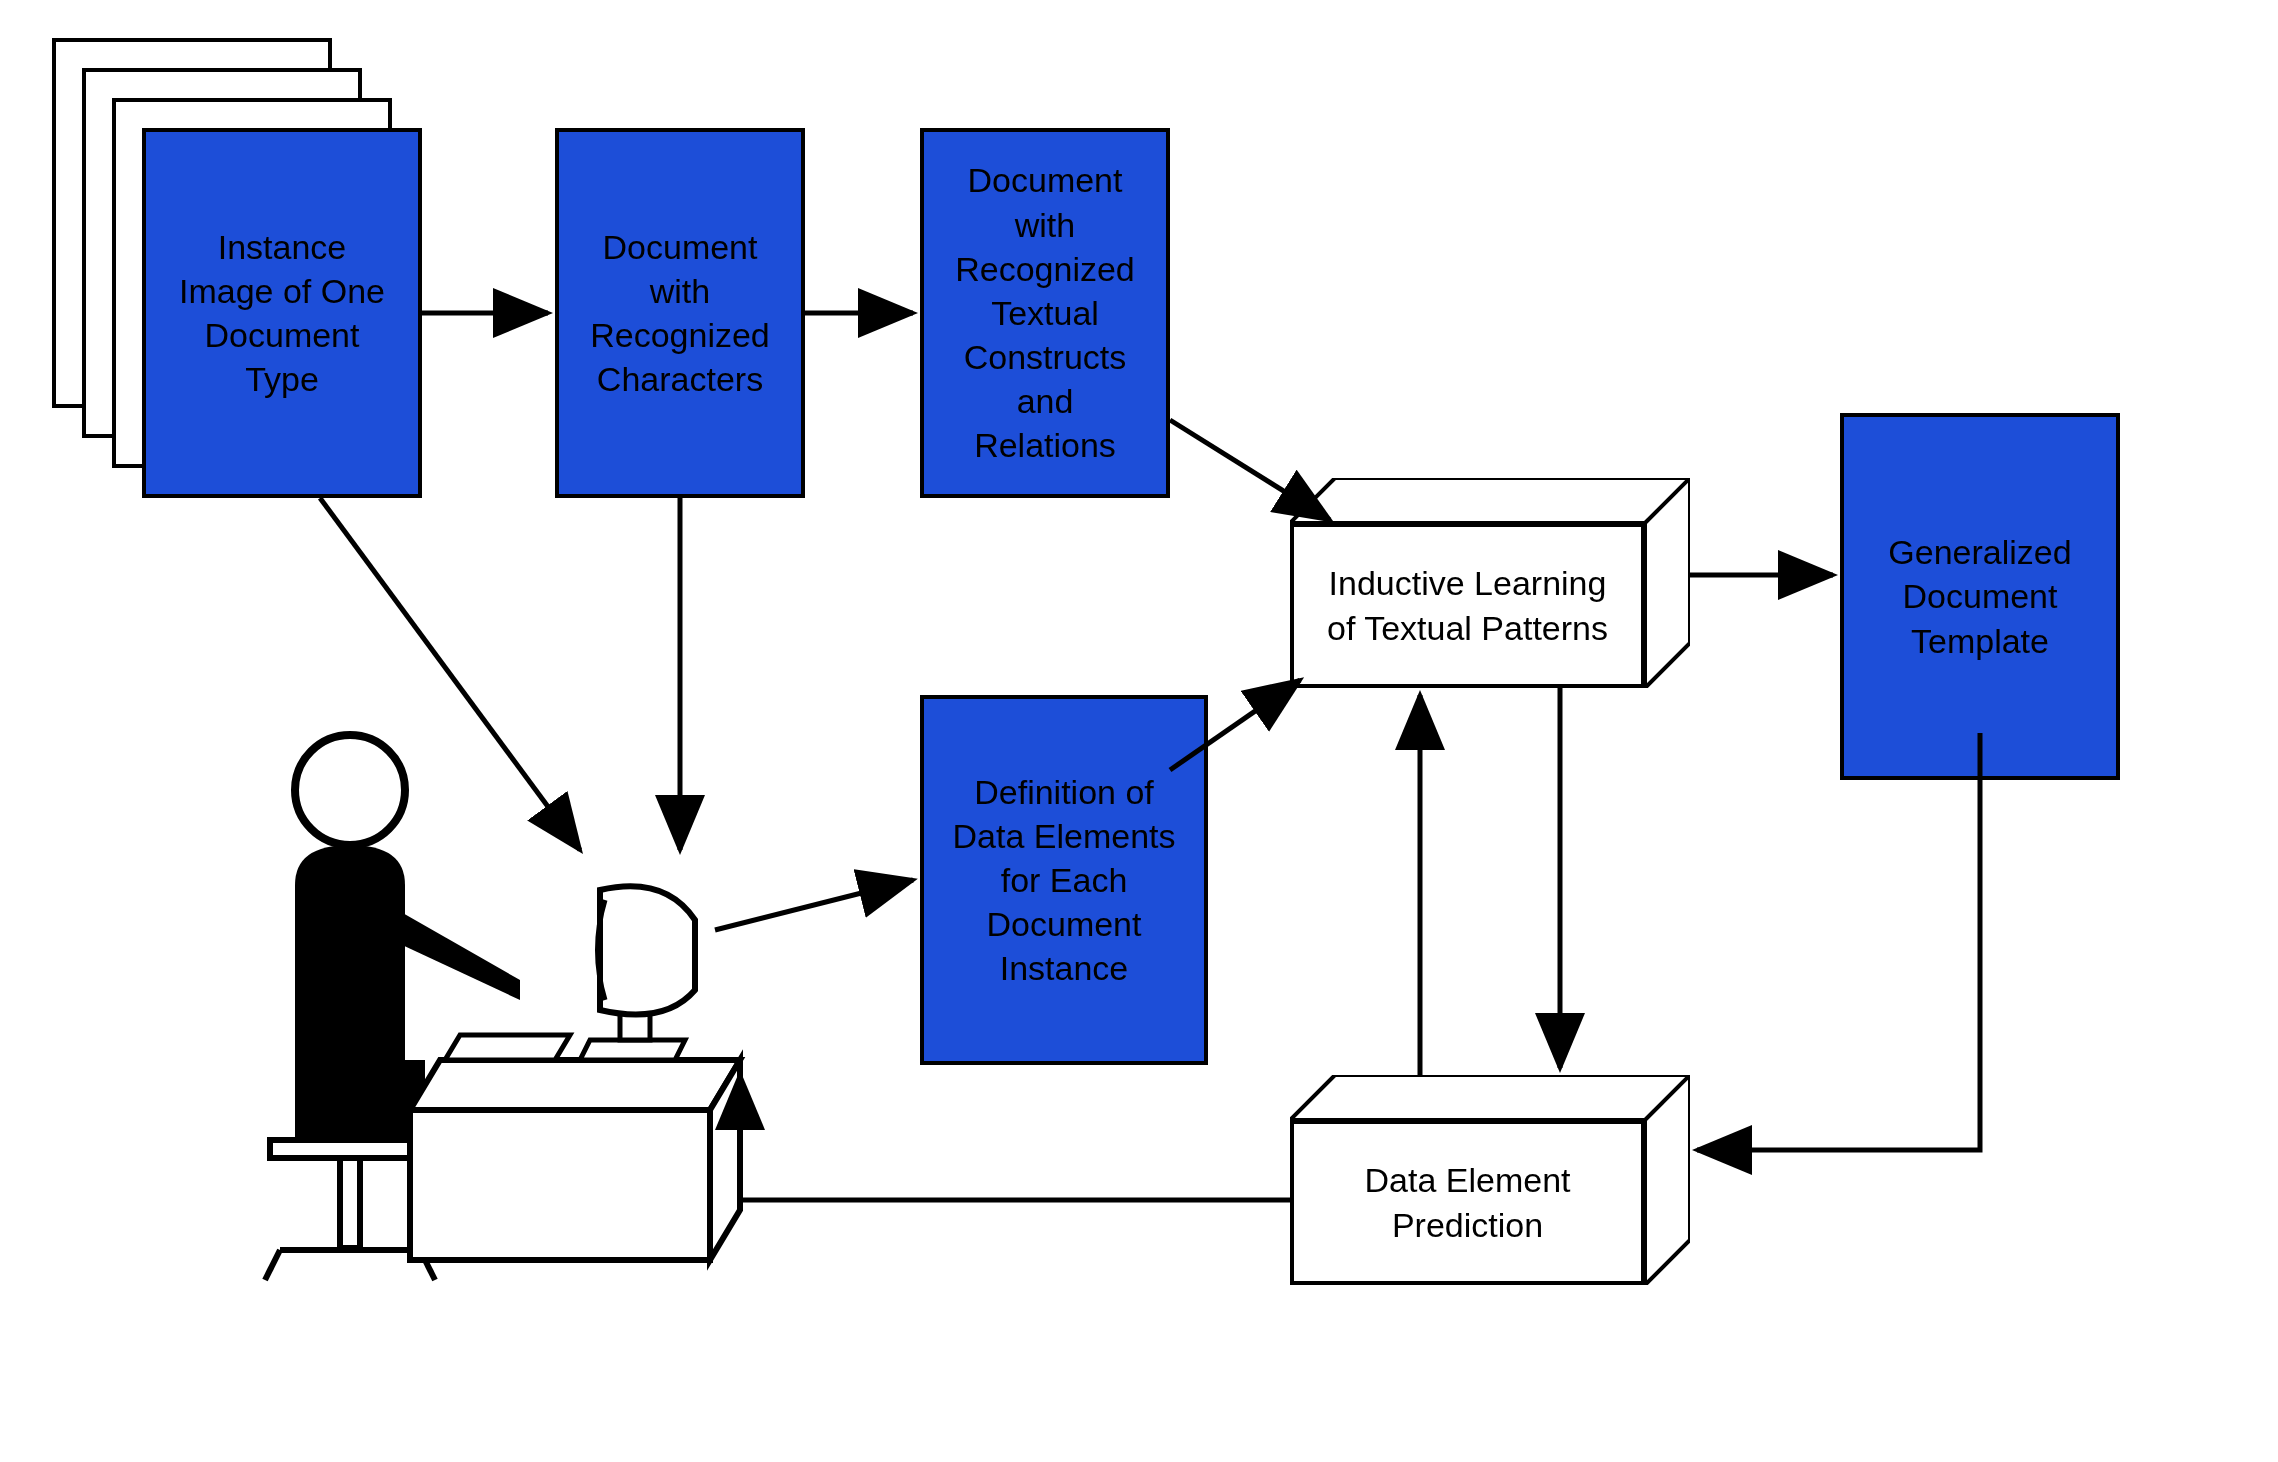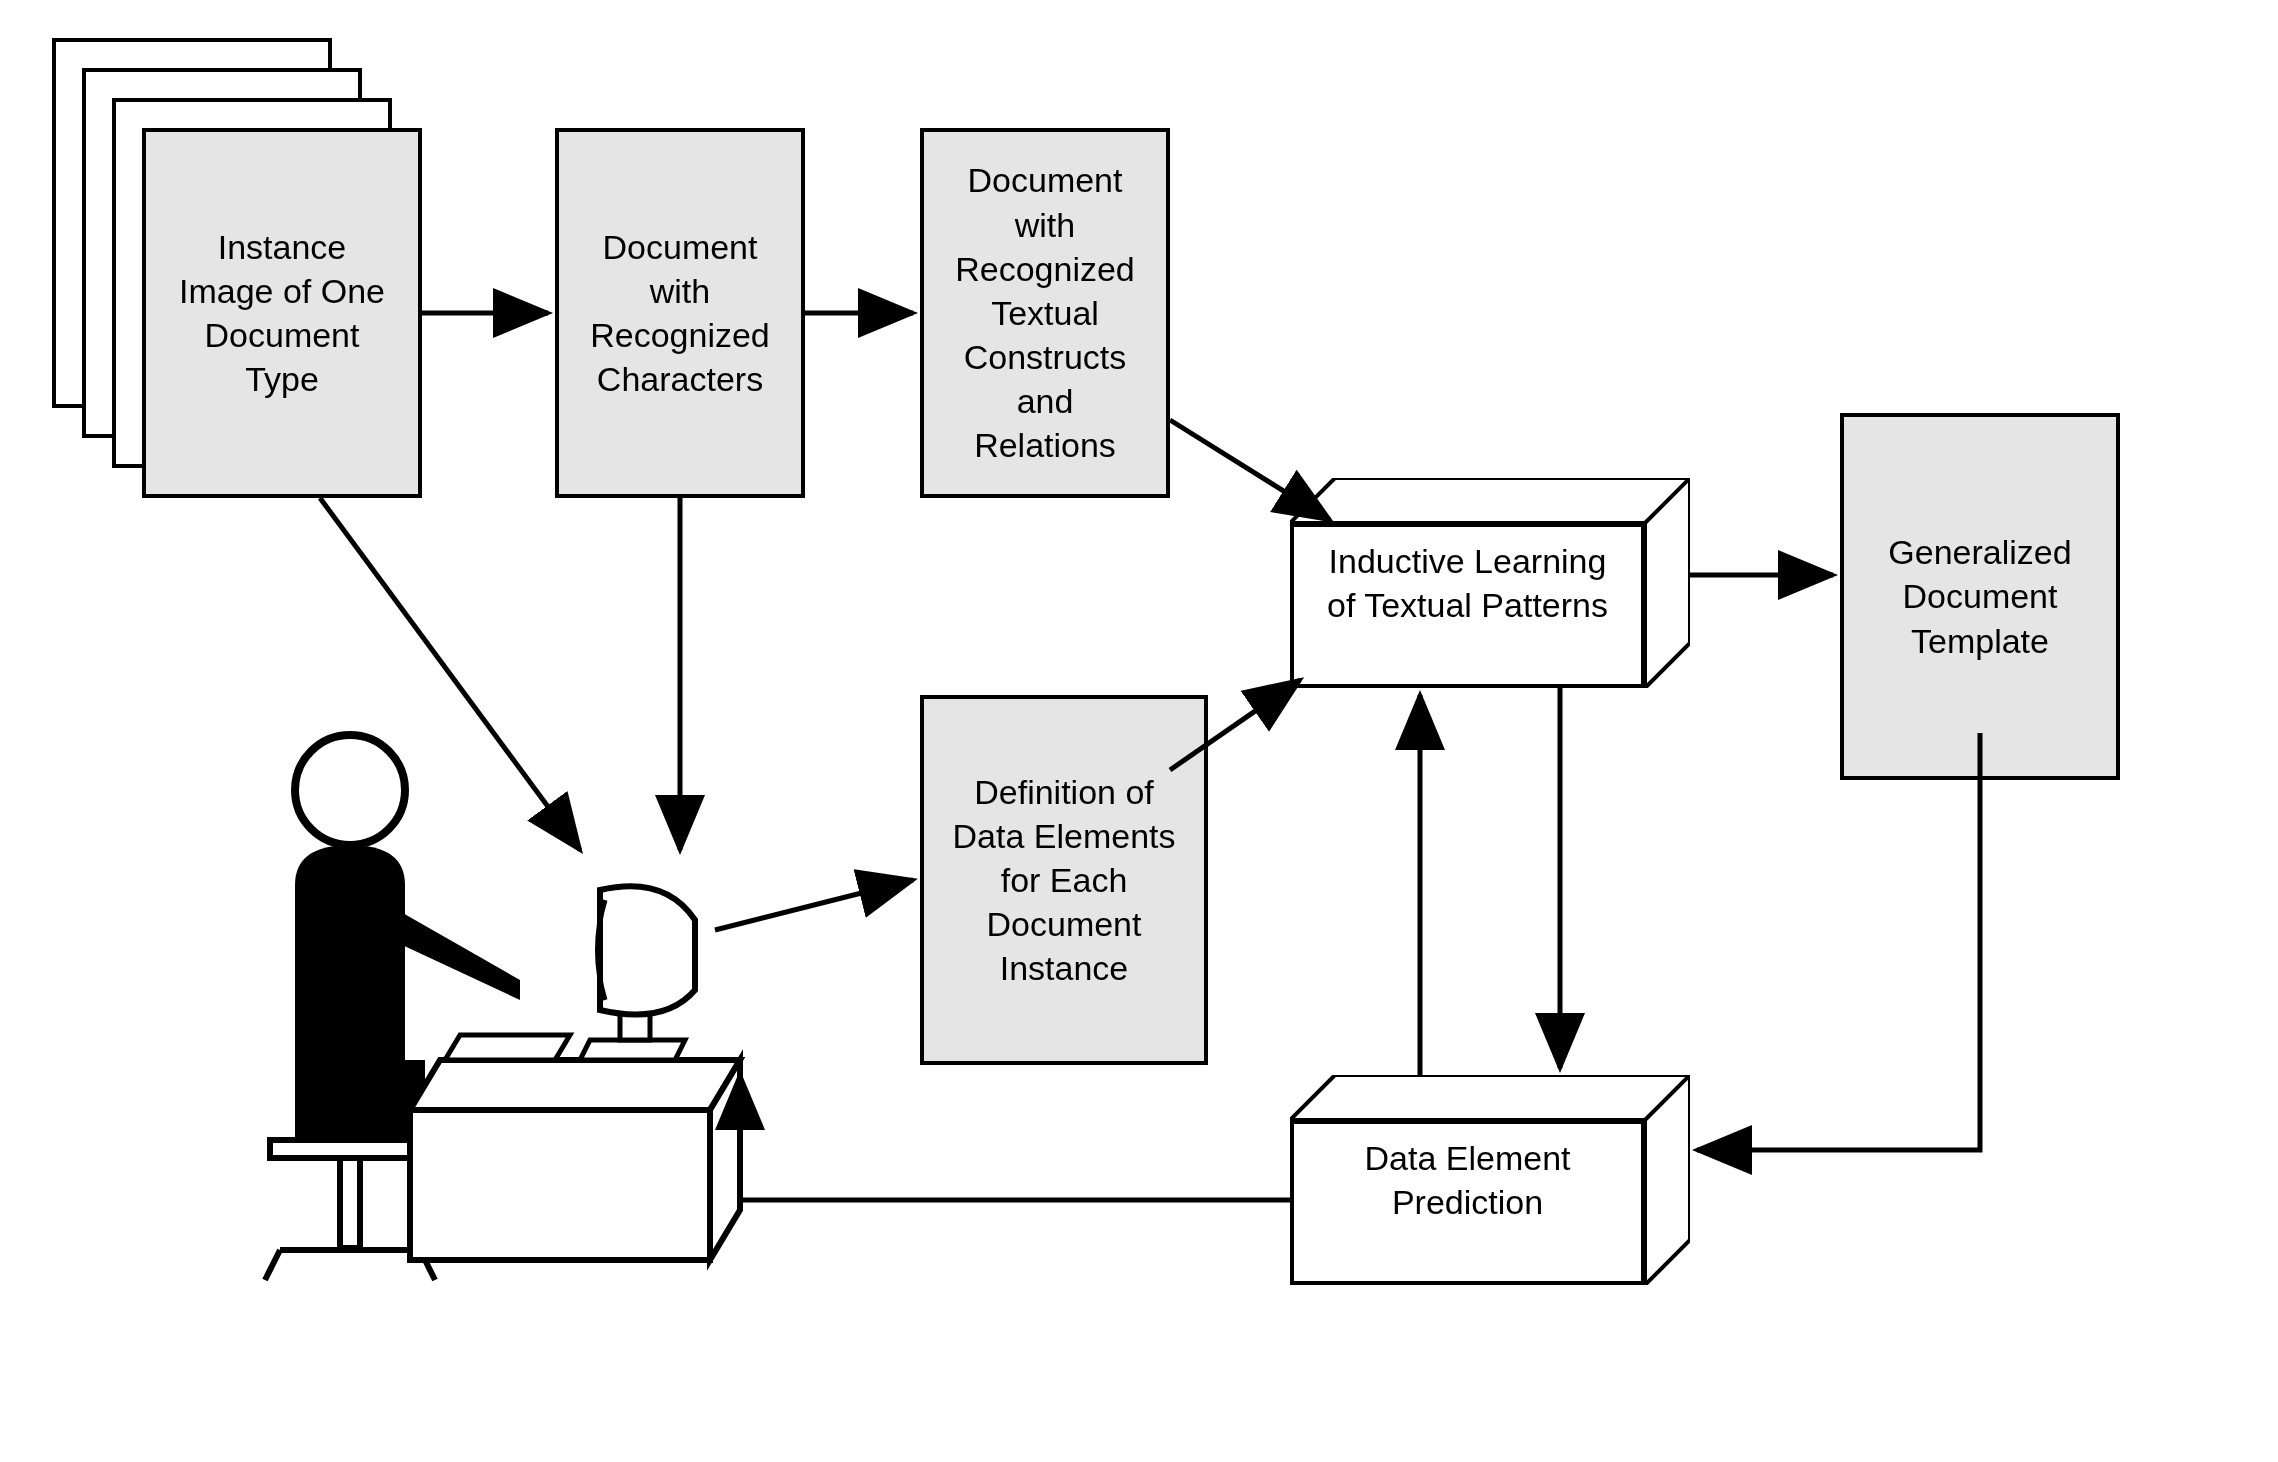--- a/index.html
+++ b/index.html
@@ -11,21 +11,21 @@
       position: relative;
     }
     .canvas {
       position: relative;
       width: 100%;
       height: 100%;
     }
     .box {
       position: absolute;
       border: 4px solid #000;
-      background: #e5e5e5;
+      background: #1d4ed8;
       display: flex;
       align-items: center;
       justify-content: center;
       text-align: center;
       font-size: 34px;
       line-height: 1.3;
       padding: 20px;
     }
     .stack-page {
       position: absolute;
@@ -41,20 +41,21 @@
       pointer-events: none;
     }
     .cuboid {
       position: absolute;
     }
     .cuboid .front {
       position: absolute;
       border: 4px solid #000;
       background: #fff;
       display: flex;
+      align-items: center;
       justify-content: center;
       text-align: center;
       font-size: 34px;
       line-height: 1.3;
       padding: 12px;
     }
   </style>
 </head>
 <body>
 

